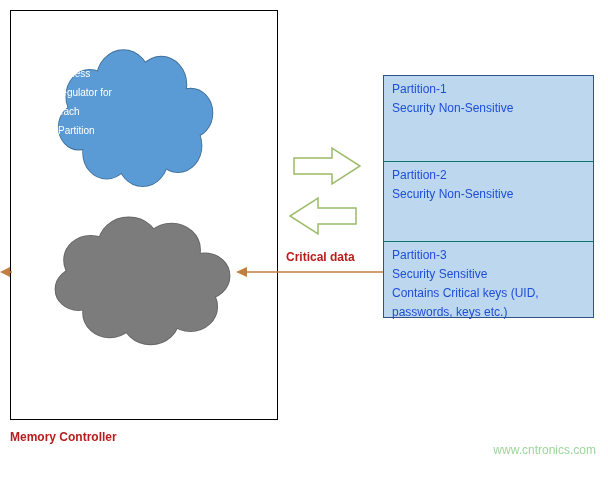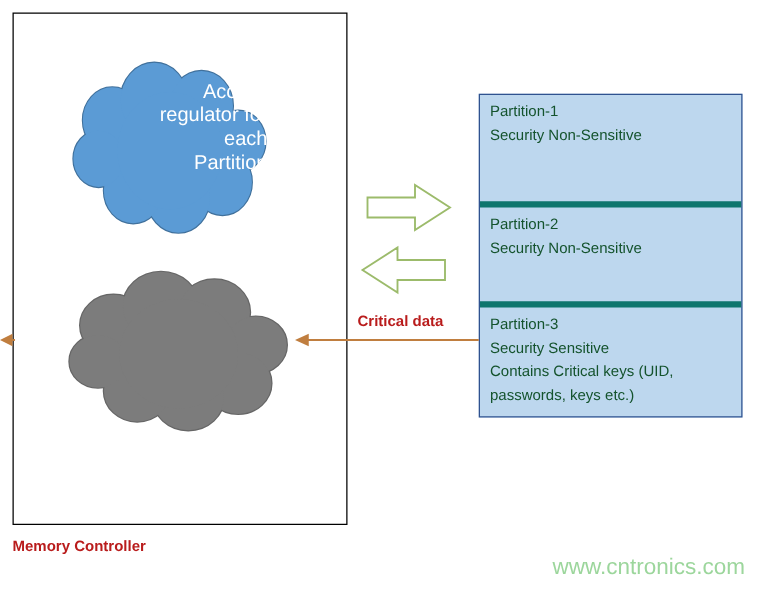--- a/index.html
+++ b/index.html
@@ -10,40 +10,40 @@
     background: #ffffff; overflow: hidden;
   }
   .mc-box {
     position: absolute; left: 10px; top: 10px; width: 268px; height: 410px;
     border: 1.5px solid #000000; background: #ffffff; z-index: 1;
   }
   .cloud-svg { position: absolute; z-index: 2; }
   #cloud-access { left: 52px; top: 38px; width: 168px; height: 150px; }
   #cloud-crypto { left: 48px; top: 206px; width: 190px; height: 140px; }
   .cloud-text {
-    position: absolute; color: #ffffff; font-size: 16px; line-height: 19px;
-    text-align: right; white-space: pre-line; z-index: 3;
+    position: absolute; color: #ffffff; font-size: 10px; line-height: 19px;
+    text-align: left; white-space: pre-line; z-index: 3;
   }
   #access-text { left: 58px; top: 64px; width: 156px; }
   #crypto-text { left: 58px; top: 238px; width: 168px; }
   .sm-table {
     position: absolute; left: 383px; top: 75px; width: 211px;
     background: #BDD7EE; border: 1px solid #2F528F; z-index: 2;
   }
-  .partition { padding: 4px 6px 0 8px; font-size: 12px; line-height: 19px; color: #14532d; }
-  .partition + .partition { border-top: 5px solid #0f766e; }
+  .partition { padding: 4px 6px 0 8px; font-size: 12px; line-height: 19px; color: #1d4ed8; }
+  .partition + .partition { border-top: 1px solid #0f766e; }
   #p1 { height: 85px; }
   #p2 { height: 80px; }
-  #p3 { height: 92px; }
+  #p3 { height: 76px; }
   .label { position: absolute; font-weight: bold; font-size: 12px; color: #b91c1c; z-index: 4; }
   #secure-memory-label { left: 383px; top: 340px; width: 160px; text-align: center; }
   #memory-controller-label { left: 10px; top: 430px; width: 268px; text-align: left; }
   #critical-data-label { left: 286px; top: 250px; }
   .watermark {
-    position: absolute; right: 12px; top: 443px; font-size: 18px;
+    position: absolute; right: 12px; top: 443px; font-size: 12px;
     color: #9CD69C; z-index: 4;
   }
   .overlay {
     position: absolute; left: 0; top: 0; z-index: 5; pointer-events: none;
   }
 </style>
 </head>
 <body>
 
 <div class="canvas">

